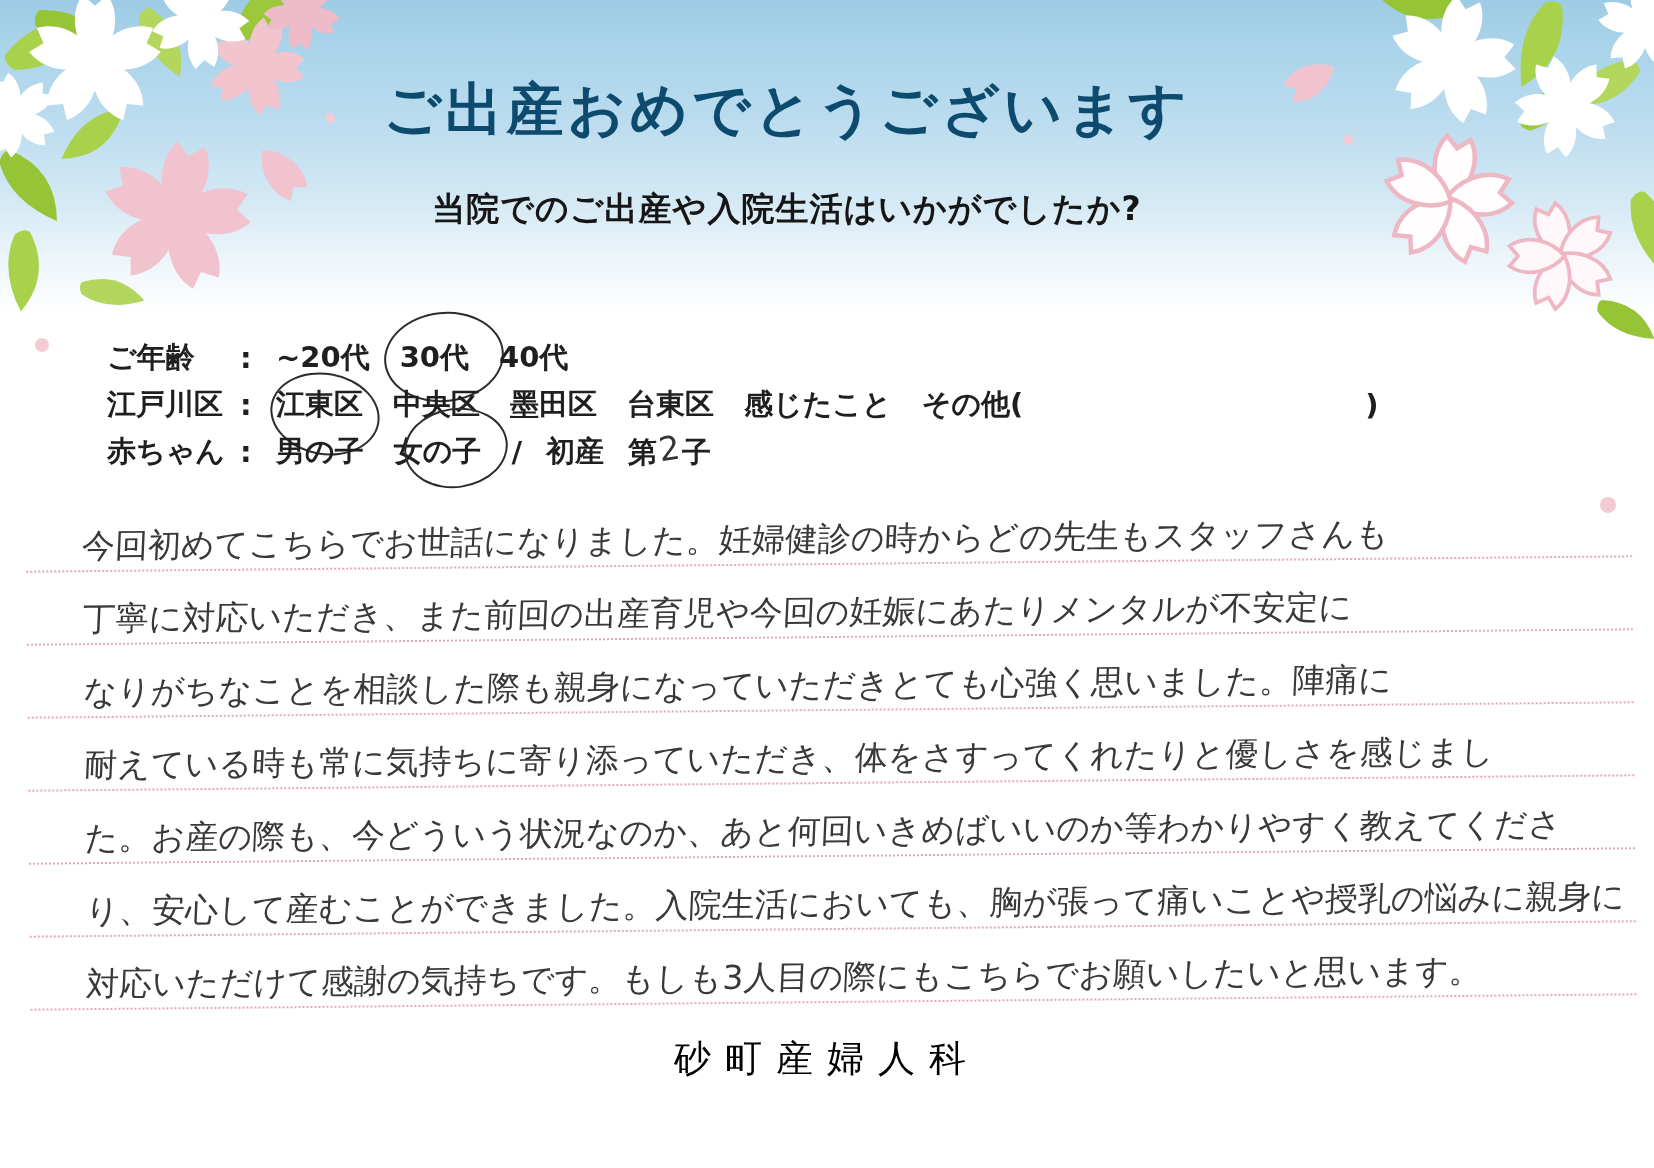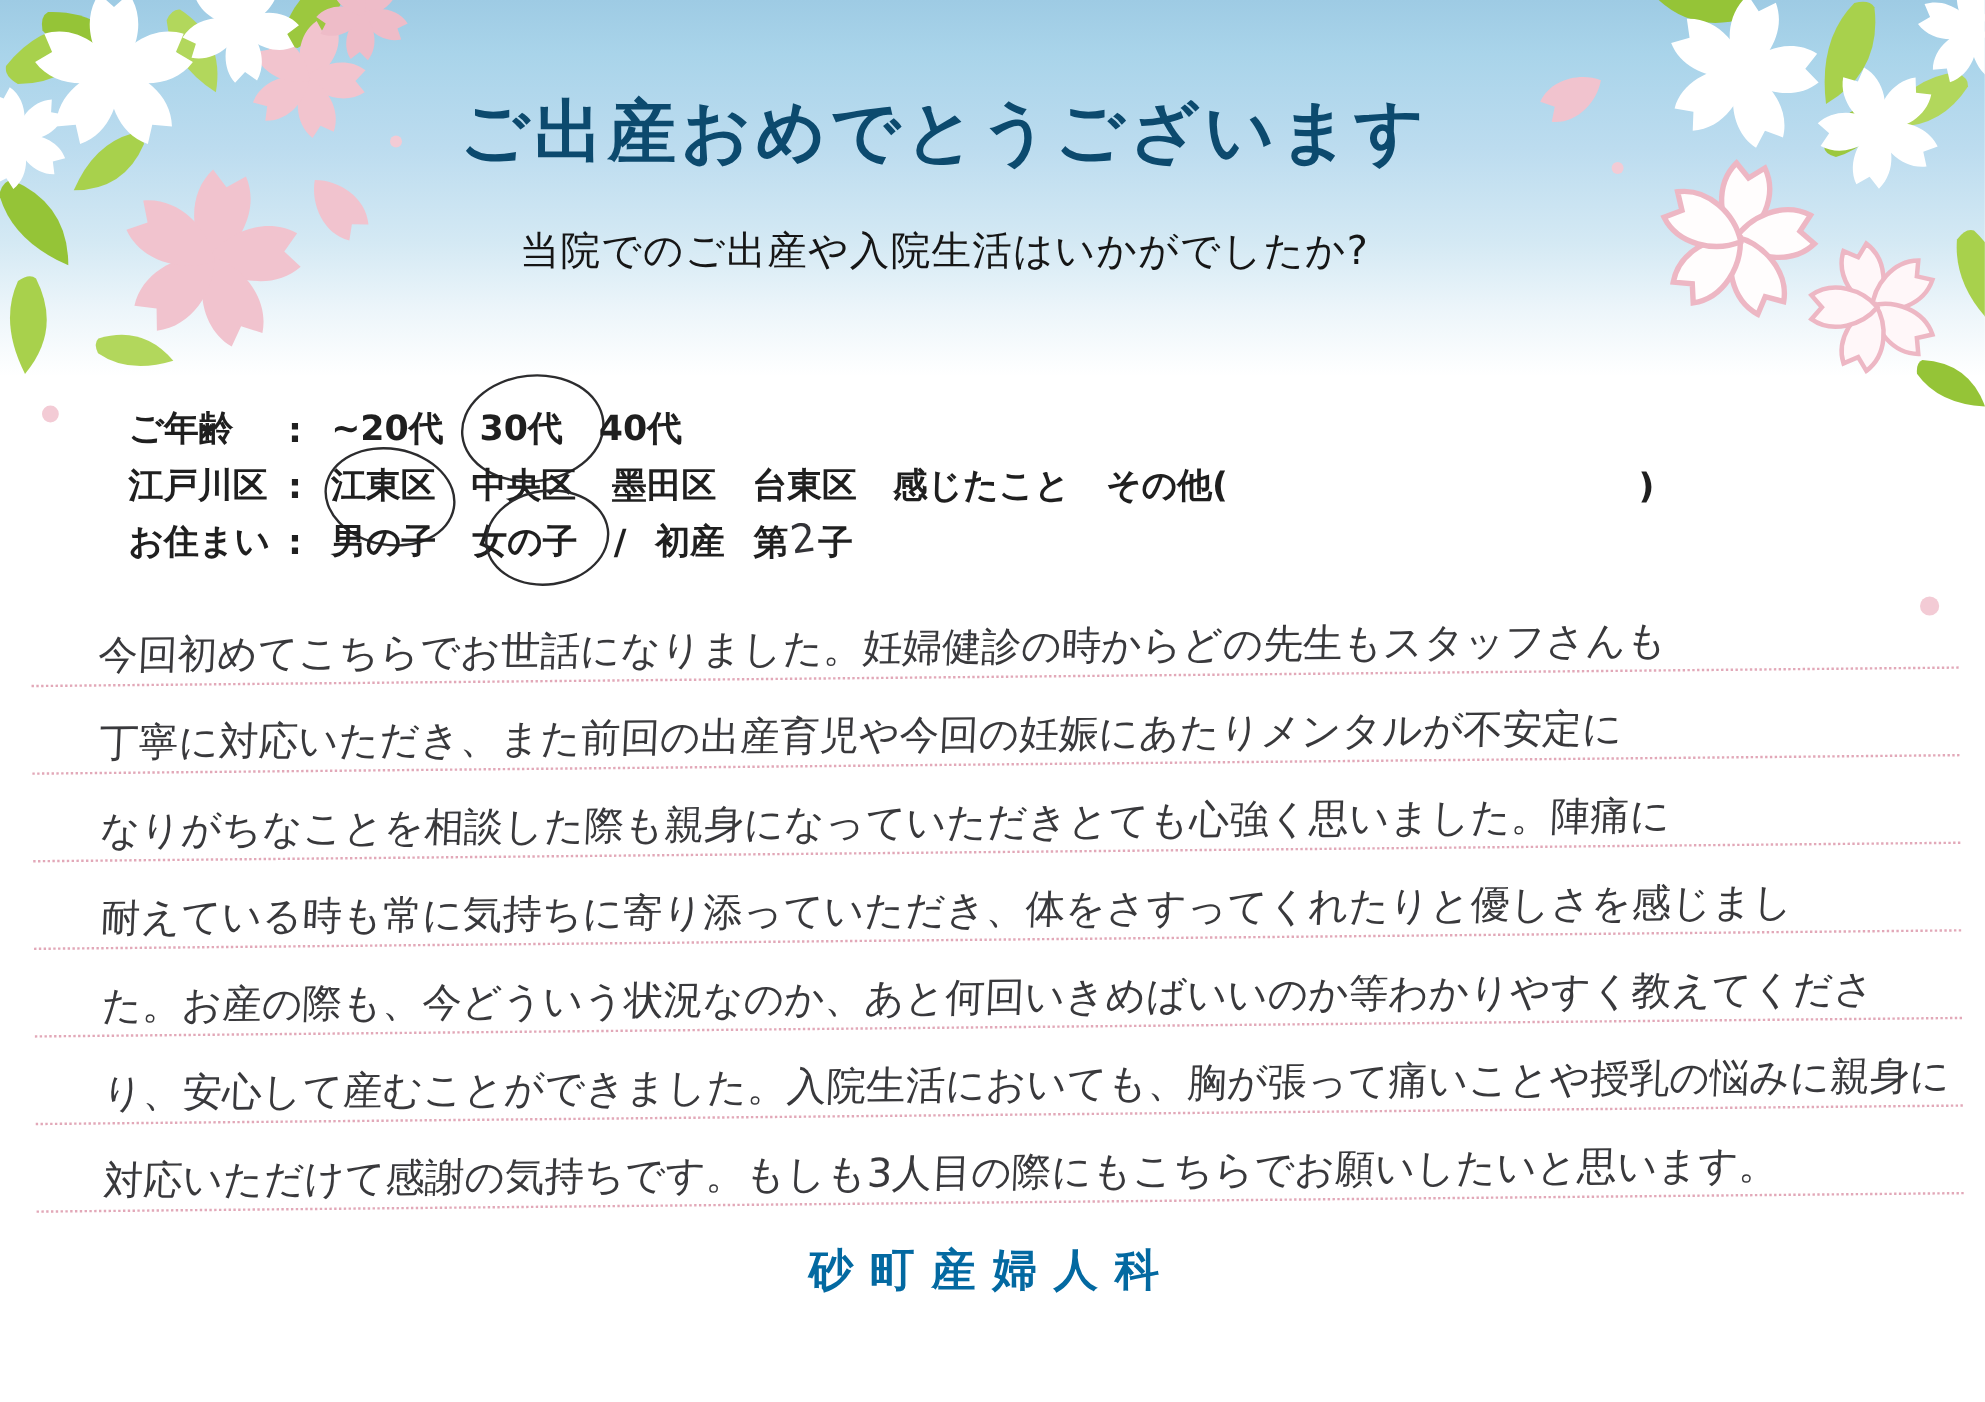--- a/index.html
+++ b/index.html
@@ -16,21 +16,21 @@
     background:linear-gradient(180deg,#9ecbe4 0%,#a9d4ea 8%,#bcdcef 22%,#d4e9f4 36%,#ecf5fa 46%,#ffffff 56%);
   }
   .decor{position:absolute;left:0;top:0;z-index:1;pointer-events:none;}
   .content{position:absolute;inset:0;z-index:2;}
 
   .header{position:absolute;top:0;left:0;width:100%;text-align:center;box-sizing:border-box;padding-right:80px;}
   .title{
     margin:0;padding-top:72px;
     font-size:57px;font-weight:700;letter-spacing:4px;color:#0c4a6e;
   }
-  .sub{margin:0;font-size:33px;font-weight:400;color:#161616;letter-spacing:1px;}
+  .sub{margin:0;font-size:33px;font-weight:700;color:#161616;letter-spacing:1px;}
   .sub1{padding-top:38px;}
   .sub2{padding-top:24px;}
 
   
   .form{position:absolute;left:107px;top:334px;}
   .frow{display:flex;align-items:center;height:47px;font-size:29px;font-weight:700;white-space:nowrap;}
   .flabel{display:inline-block;width:133px;}
   .fsep{display:inline-block;width:36px;}
   .opt{display:inline-block;margin-right:30px;position:relative;}
   .opt-tight{margin-right:24px;}
@@ -56,21 +56,21 @@
     height:71px;border-bottom:2px dotted #e2a8b8;
     display:flex;align-items:flex-end;padding-left:56px;white-space:nowrap;
   }
   .msg-text{
     font-size:33px;color:#39393c;letter-spacing:0px;line-height:1;
     margin-bottom:8px;transform:skewX(-3deg);
   }
 
   .footer{position:absolute;left:0;width:100%;top:1034px;text-align:center;}
   .hospital{
-    font-size:37px;font-weight:700;letter-spacing:14px;color:#0369a1;
+    font-size:37px;font-weight:400;letter-spacing:14px;color:#000000;
   }
 </style>
 </head>
 <body>
 
 <div class="page">
   <div class="sky"></div>
 
   <svg class="decor" width="1654" height="1168" viewBox="0 0 1654 1168">
     <defs>
@@ -155,21 +155,21 @@
         </span>
         <span class="opt">中央区</span>
         <span class="opt">墨田区</span>
         <span class="opt">台東区</span>
         <span class="opt">感じたこと</span>
         <span class="opt opt-tight">その他(</span>
         <span class="paren-close">)</span>
       </div>
 
       <div class="frow">
-        <span class="flabel">お住まい</span>
+        <span class="flabel">赤ちゃん</span>
         <span class="fsep">:</span>
         <span class="opt">男の子</span>
         <span class="opt">
           <span>女の子</span>
           <span class="circle-mark c-baby"></span>
         </span>
         <span class="opt opt-tight">/</span>
         <span class="opt opt-tight">初産</span>
         <span class="opt"><span>第</span><span class="hand-num">2</span><span>子</span></span>
       </div>

